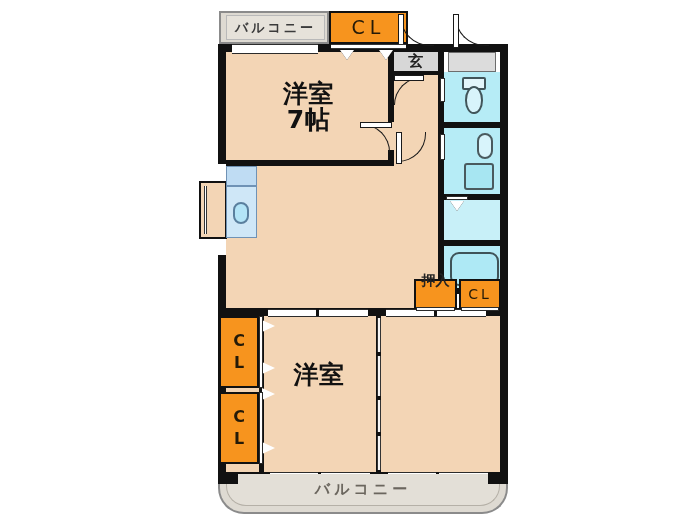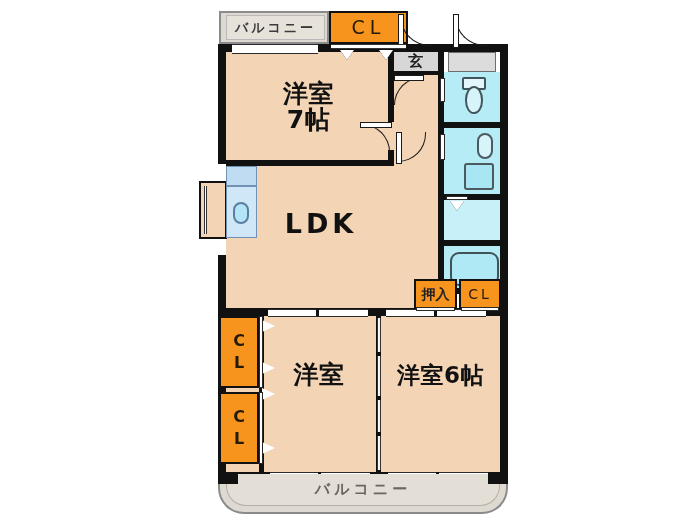--- a/index.html
+++ b/index.html
@@ -139,30 +139,26 @@
   <div class="abs kitfill" style="left:226px;top:166px;width:31px;height:20px;border:1.5px solid #6f92b5;"></div>
   <div class="abs" style="left:226px;top:186px;width:31px;height:52px;background:#cfe7f7;border:1.5px solid #6f92b5;"></div>
   <div class="fix fix-r" style="left:233px;top:202px;width:16px;height:22px;background:#b3e4f7;border-color:#5a7f9e;"></div>
 
   <div class="lbl lbl-room" style="left:226px;top:72px;width:165px;height:70px;flex-direction:column;">
     <span>洋室</span>
     <span>7帖</span>
   </div>
 
   <div class="lbl lbl-room" style="left:246px;top:190px;width:150px;height:68px;flex-direction:column;">
-    <span style="letter-spacing:4px;font-size:27px;">LDK</span>
   </div>
 
   <div class="lbl lbl-room" style="left:262px;top:340px;width:114px;height:70px;flex-direction:column;">
     <span>洋室</span>
   </div>
 
-  <div class="lbl lbl-room2" style="left:381px;top:355px;width:119px;height:40px;">
-    <span>洋室6帖</span>
-  </div>
 
   <div class="abs closet" style="left:219px;top:316px;width:40px;height:72px;"></div>
   <div class="abs" style="left:219px;top:316px;width:40px;height:72px;border:2px solid #111;"></div>
   <div class="lbl lbl-cl-v" style="left:219px;top:316px;width:40px;height:72px;flex-direction:column;">
     <span>C</span>
     <span>L</span>
   </div>
 
   <div class="abs closet" style="left:219px;top:392px;width:40px;height:72px;"></div>
   <div class="abs" style="left:219px;top:392px;width:40px;height:72px;border:2px solid #111;"></div>
@@ -173,21 +169,21 @@
 
   <div class="tri-r" style="left:262px;top:320px;"></div>
   <div class="tri-r" style="left:262px;top:362px;"></div>
   <div class="tri-r" style="left:262px;top:388px;"></div>
   <div class="tri-r" style="left:262px;top:442px;"></div>
   <div class="abs" style="left:259px;top:316px;width:4px;height:72px;background:#fff;border:1px solid #2a2a2a;"></div>
   <div class="abs" style="left:259px;top:392px;width:4px;height:72px;background:#fff;border:1px solid #2a2a2a;"></div>
 
   <div class="abs closet" style="left:414px;top:279px;width:43px;height:30px;"></div>
   <div class="abs" style="left:414px;top:279px;width:43px;height:30px;border:2px solid #111;"></div>
-  <div class="lbl lbl-small" style="left:414px;top:279px;width:43px;height:30px;font-size:14px;letter-spacing:0;">押入</div>
+  <div class="lbl lbl-small" style="left:414px;top:265px;width:43px;height:30px;font-size:14px;letter-spacing:0;">押入</div>
 
   <div class="abs closet" style="left:459px;top:279px;width:42px;height:30px;"></div>
   <div class="abs" style="left:459px;top:279px;width:42px;height:30px;border:2px solid #111;"></div>
   <div class="lbl lbl-cl" style="left:459px;top:279px;width:42px;height:30px;font-size:14px;letter-spacing:3px;">CL</div>
 
   <div class="win" style="left:232px;top:44px;width:86px;height:8px;"></div>
 
   <div class="abs" style="left:331px;top:44px;width:75px;height:5px;background:#fff;border-top:1px solid #333;border-bottom:1px solid #333;"></div>
   <div class="tri-d" style="left:340px;top:50px;"></div>
   <div class="tri-d" style="left:379px;top:50px;"></div>

